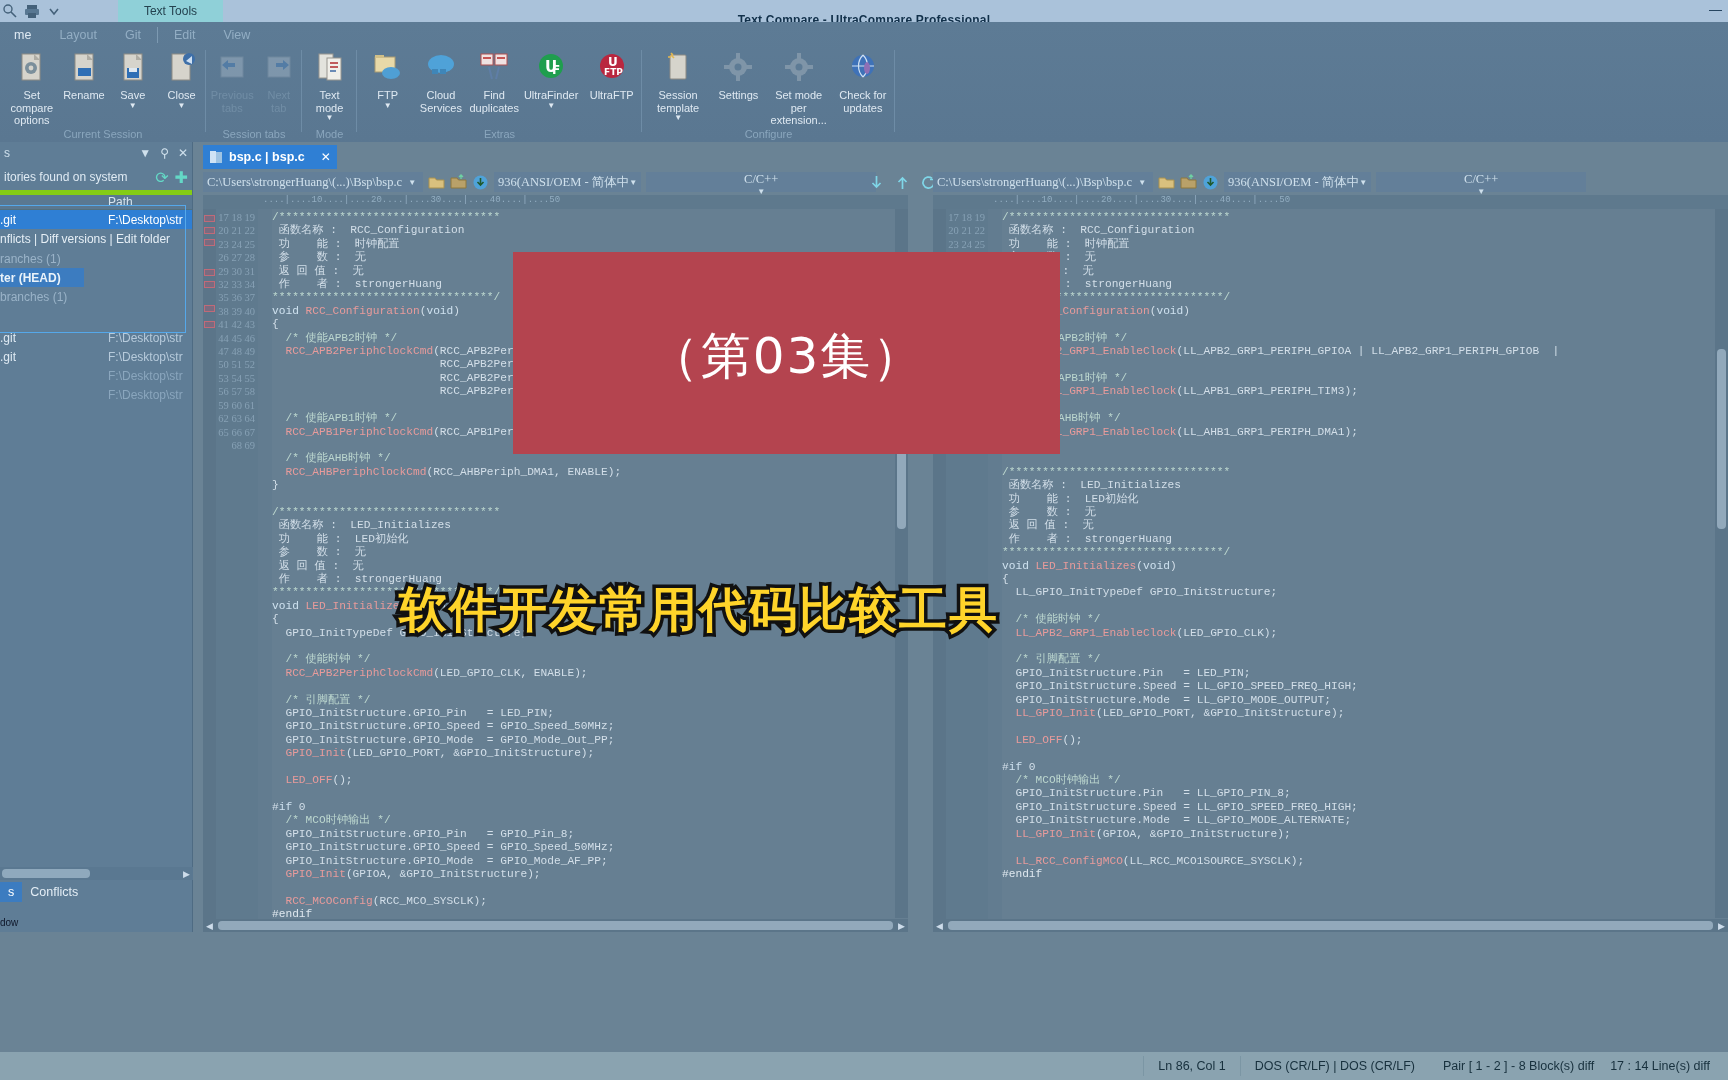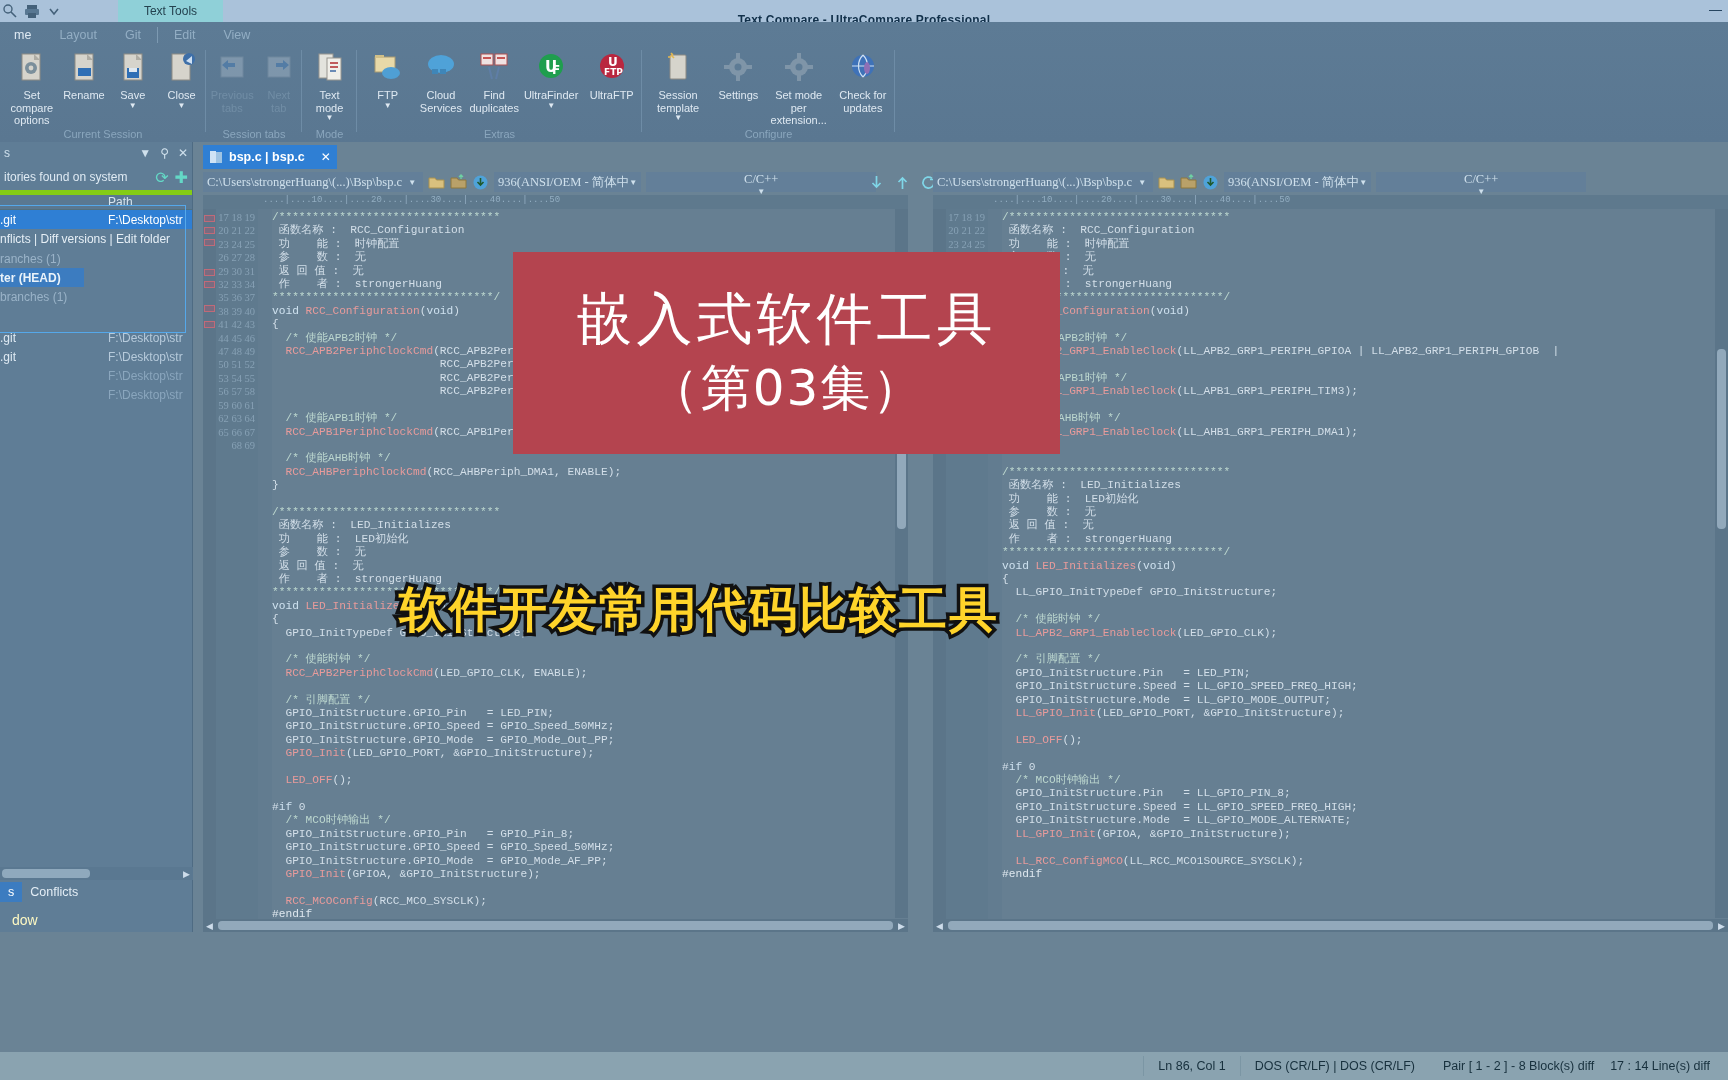--- a/index.html
+++ b/index.html
@@ -96,21 +96,21 @@
     display:flex; align-items:center;
   }
   #ld-hscroll .thumb{ height:9px; width:88px; background:#8fa9bd; border-radius:4px; margin-left:2px; }
   #ld-hscroll .arrow{ margin-left:auto; font-size:9px; color:#cddcea; margin-right:3px; }
   #ld-tabs{
     position:absolute; left:0; bottom:28px; width:193px; height:24px;
     display:flex; align-items:center; font-size:12.5px;
   }
   #ld-tabs .t{ padding:3px 8px; color:#e4eef6; }
   #ld-tabs .t.active{ background:#3c7cc0; color:#fff; }
-  #ld-bottom{ position:absolute; left:0; bottom:4px; font-size:14px; color:#fef9c3; padding-left:12px; }
+  #ld-bottom{ position:absolute; left:0; bottom:4px; font-size:10px; color:#0f172a; padding-left:0; }
 
   
   #compare{ position:absolute; left:193px; top:142px; width:1535px; height:790px; }
   #tabstrip{ height:27px; position:relative; }
   #filetab{
     position:absolute; left:10px; top:3px; height:24px; background:#2f7fd4;
     display:flex; align-items:center; padding:0 6px; gap:6px; color:#fff; font-size:12.5px; font-weight:bold;
   }
   #filetab .tabico{ width:14px; height:14px; }
   #filetab .x{ font-weight:normal; margin-left:10px; font-size:12px; }
@@ -886,21 +886,20 @@
         <span class="arrow">◀</span>
         <div class="thumb" style="flex:1;margin:0 2px"></div>
         <span class="arrow">▶</span>
       </div>
     </div>
   </div>
 
 </div>
 
 <div id="overlay-red">
-  <div class="l1">嵌入式软件工具</div>
   <div class="l2">（第03集）</div>
 </div>
 <div id="overlay-yellow">软件开发常用代码比较工具</div>
 
 <div id="statusbar">
   <div class="cell">
     <span>Ln 86, Col 1</span>
   </div>
   <div class="cell">
     <span>DOS (CR/LF) | DOS (CR/LF)</span>

